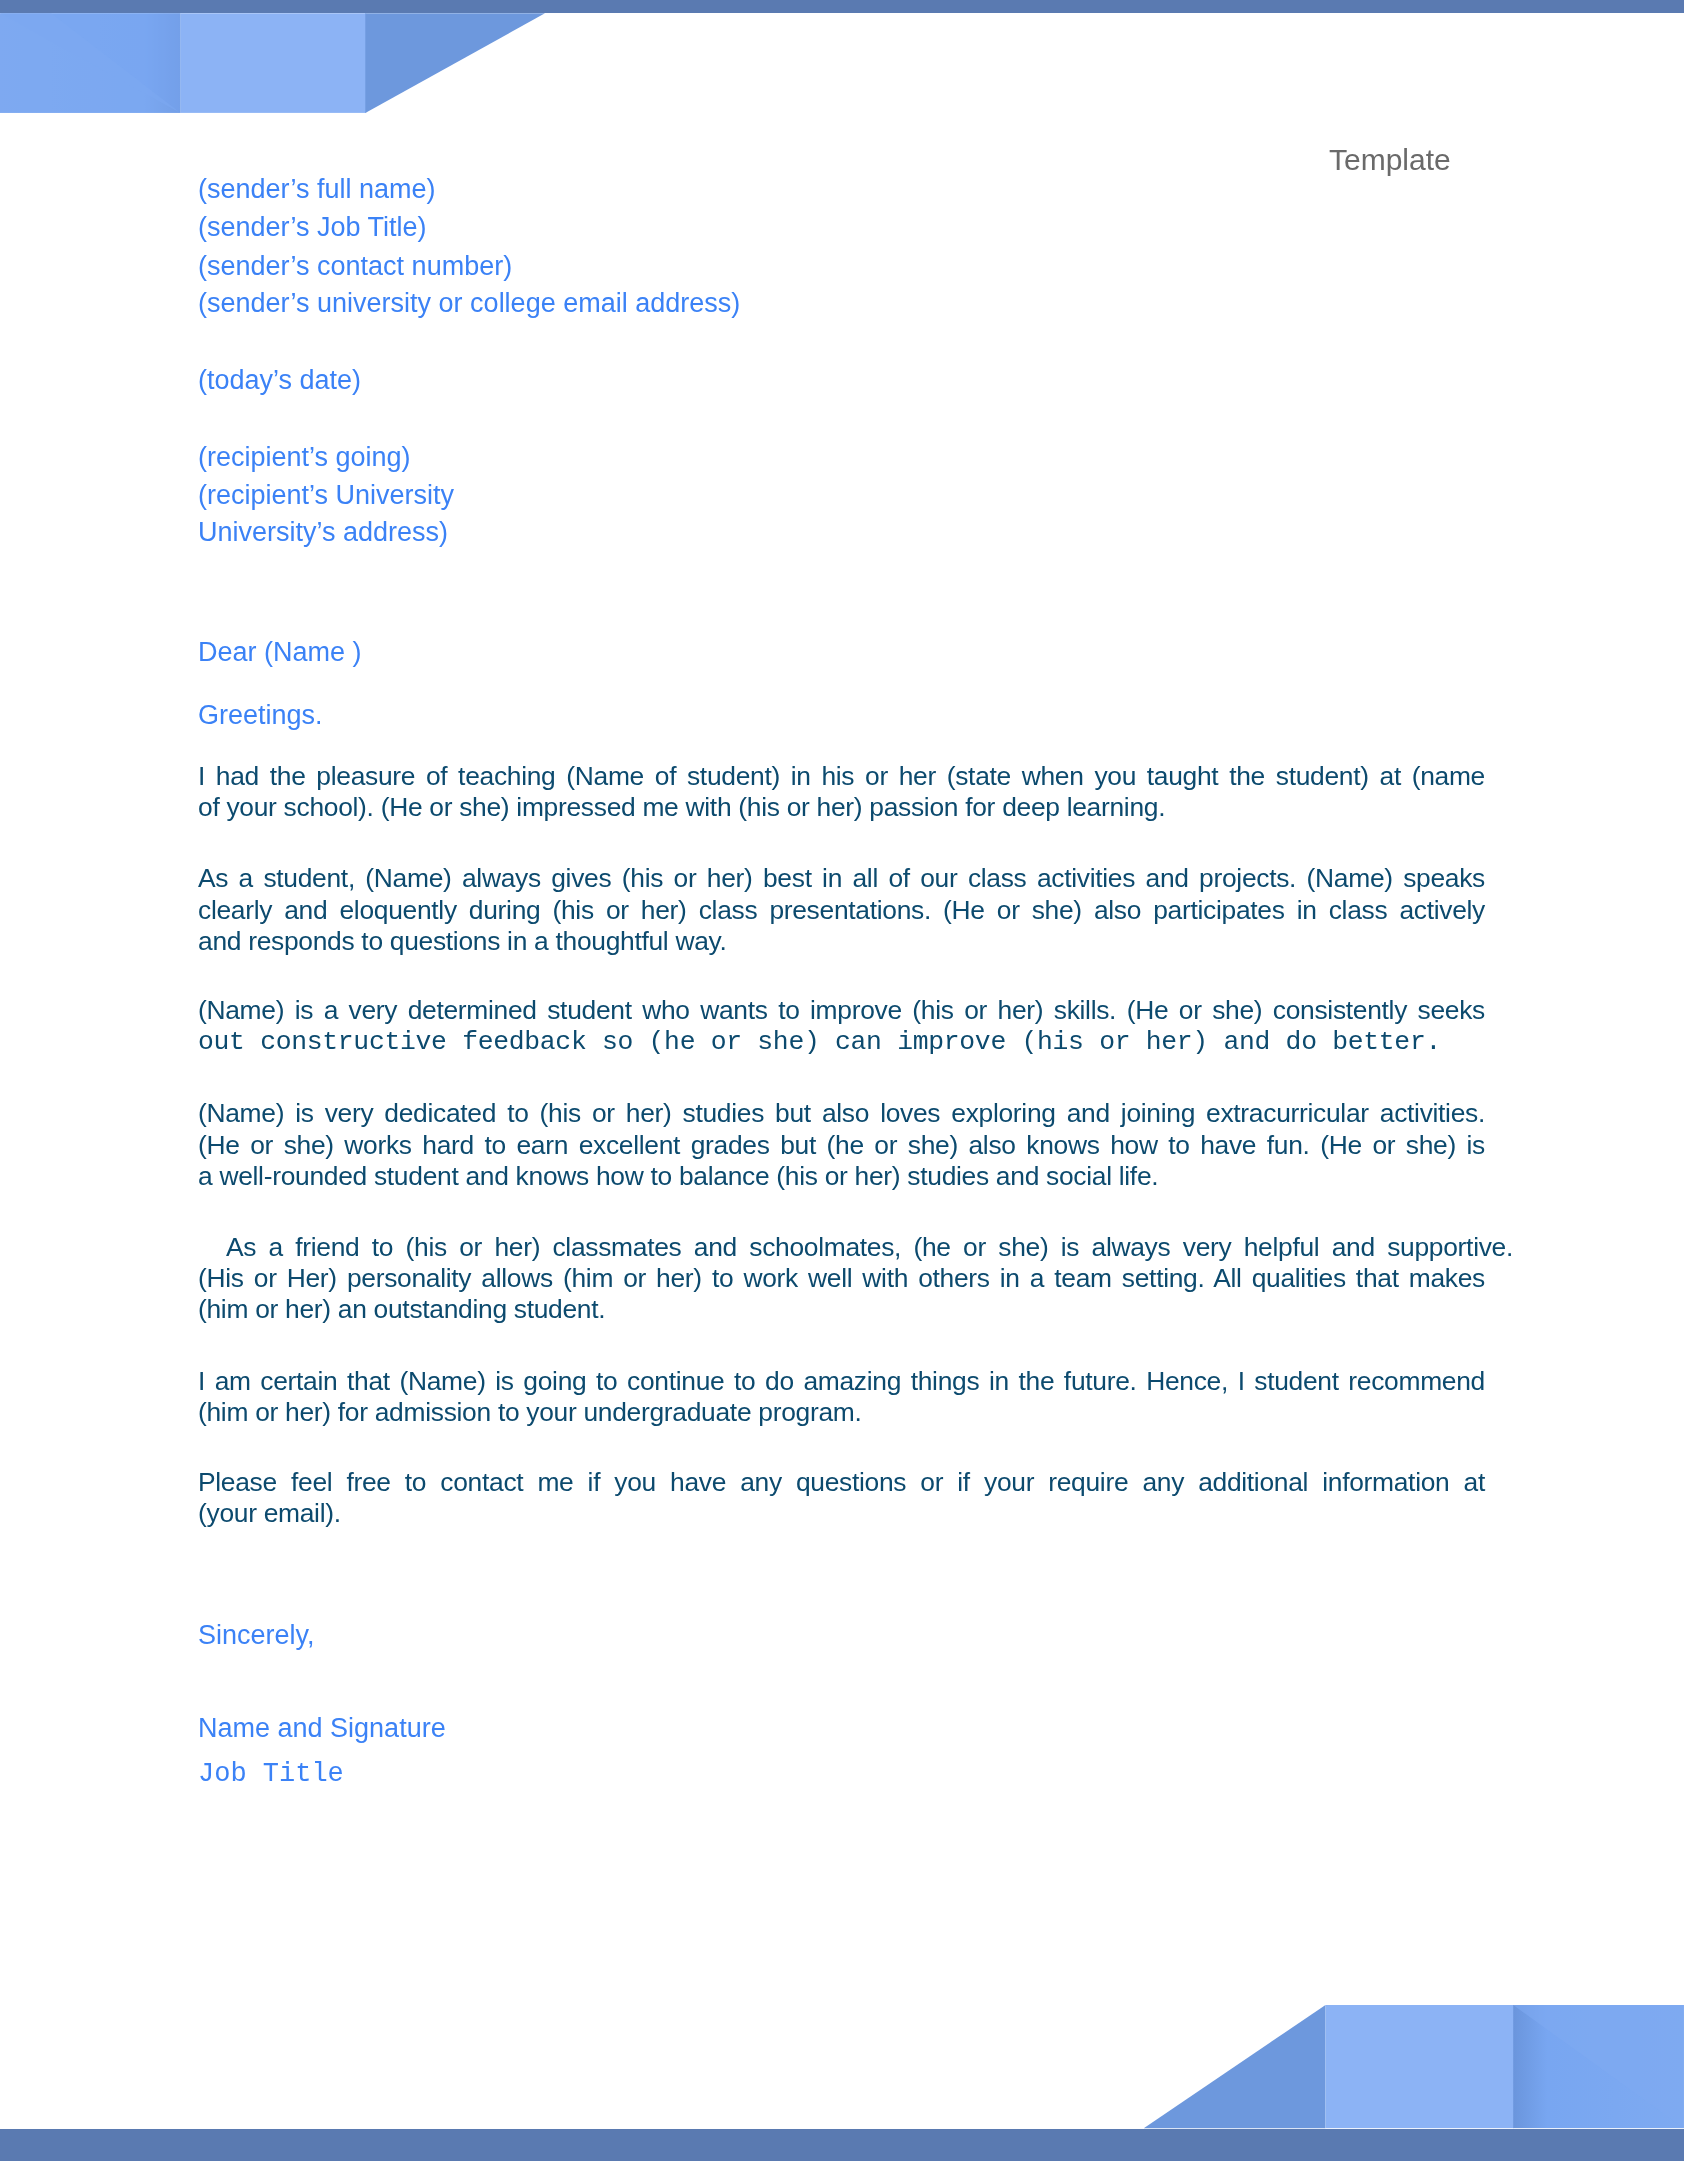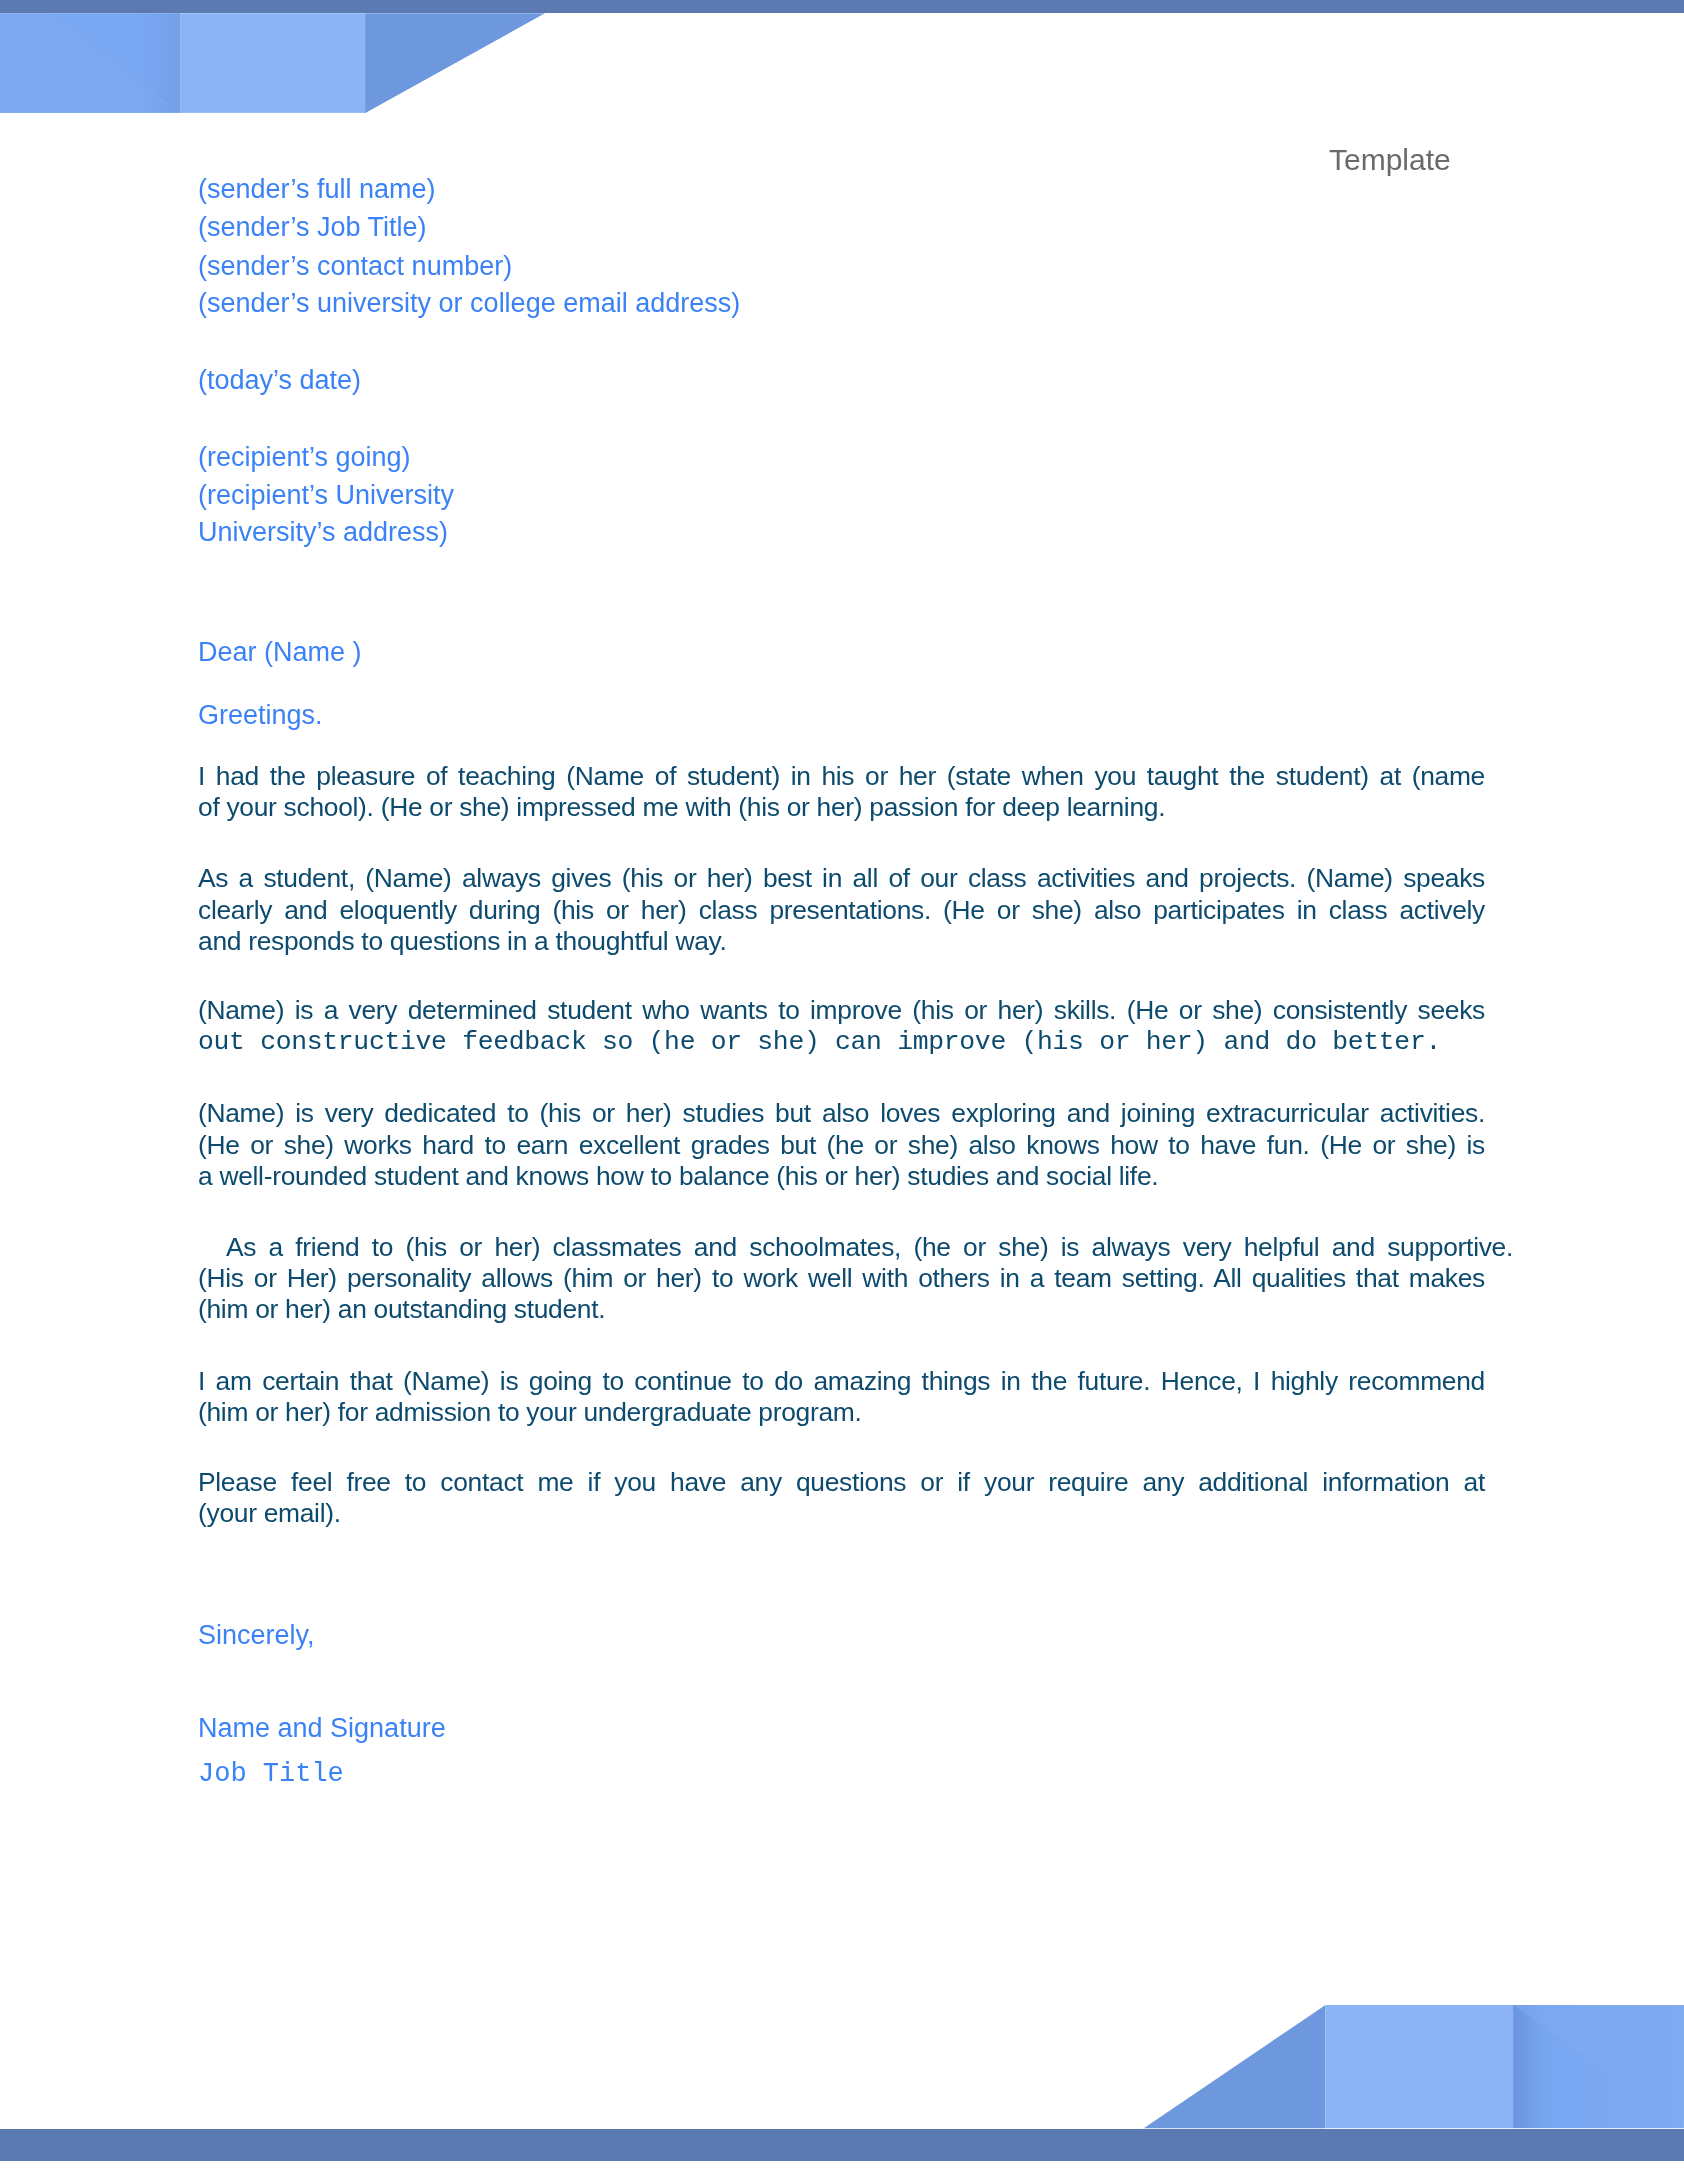--- a/index.html
+++ b/index.html
@@ -84,21 +84,21 @@
   <div class="para-line last" style="top:1160px;">a well-rounded student and knows how to balance (his or her) studies and social life.</div>
 </div>
 
 <div>
   <div class="para-line" style="top:1231px;margin-left:28px;">As a friend to (his or her) classmates and schoolmates, (he or she) is always very helpful and supportive.</div>
   <div class="para-line" style="top:1262px;">(His or Her) personality allows (him or her) to work well with others in a team setting. All qualities that makes</div>
   <div class="para-line last" style="top:1293px;">(him or her) an outstanding  student.</div>
 </div>
 
 <div>
-  <div class="para-line" style="top:1365px;">I am certain that (Name) is going to continue to do amazing things in the future. Hence, I highly recommend</div>
+  <div class="para-line" style="top:1365px;">I am certain that (Name) is going to continue to do amazing things in the future. Hence, I student recommend</div>
   <div class="para-line last" style="top:1396px;">(him or her) for admission to your undergraduate program.</div>
 </div>
 
 <div>
   <div class="para-line" style="top:1466px;">Please feel free to contact me if you have any questions or if your require any additional information at</div>
   <div class="para-line last" style="top:1497px;">(your email).</div>
 </div>
 
 <div class="line" style="top:1618px;">Sincerely,</div>
 <div class="line" style="top:1711px;">Name and Signature</div>

